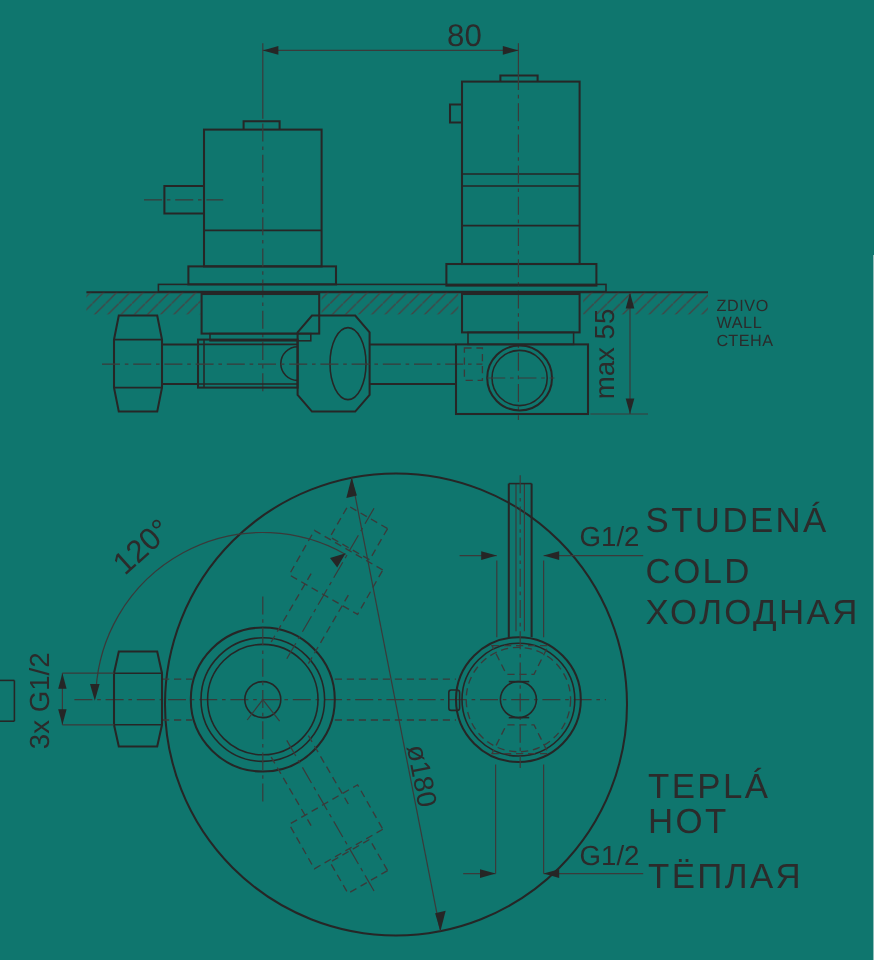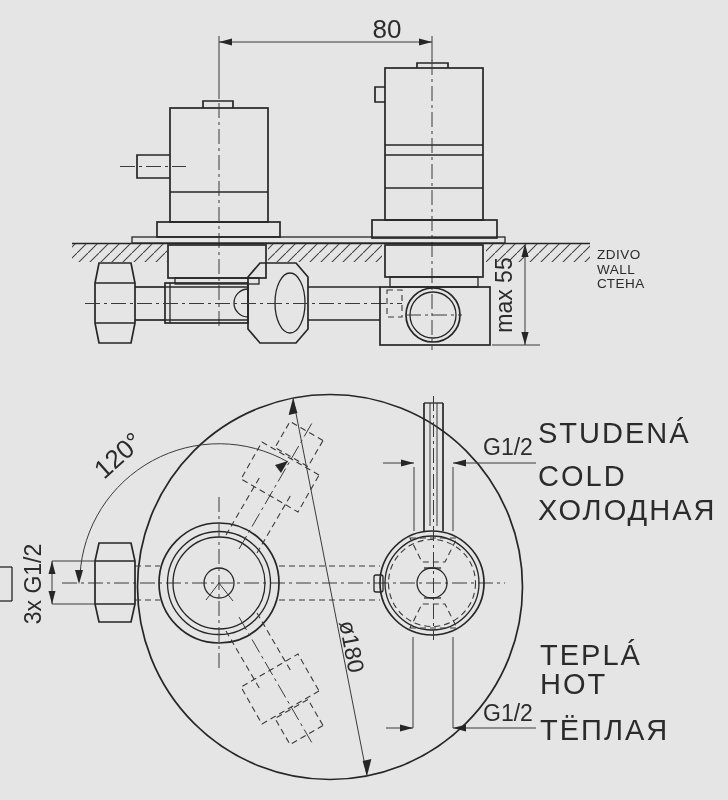--- a/index.html
+++ b/index.html
@@ -1,16 +1,16 @@
 <!DOCTYPE html>
 <html><head>
 <meta charset="utf-8">
 <style>
   html,body{margin:0;padding:0;background:#fff;}
-  #stage{width:728px;height:800px;background:#e5e5e5;position:relative;overflow:hidden;
+  #stage{width:728px;height:800px;background:#0f766e;position:relative;overflow:hidden;
          font-family:"Liberation Sans", sans-serif;}
   svg text{fill:#2b2b2b;}
   .ol{stroke:#262626;stroke-width:1.7;fill:none;stroke-linejoin:miter;}
   .ml{stroke:#262626;stroke-width:1.3;fill:none;}
   .tl{stroke:#3a3a3a;stroke-width:1;fill:none;}
   .cl{stroke:#3a3a3a;stroke-width:1;fill:none;stroke-dasharray:15 4 3 4;}
   .hl{stroke:#3a3a3a;stroke-width:1.1;fill:none;stroke-dasharray:6 4;}
   .ar{fill:#262626;stroke:none;}
   .dimtxt{font-size:26px;}
   .dimtxt-sm{font-size:23px;}

